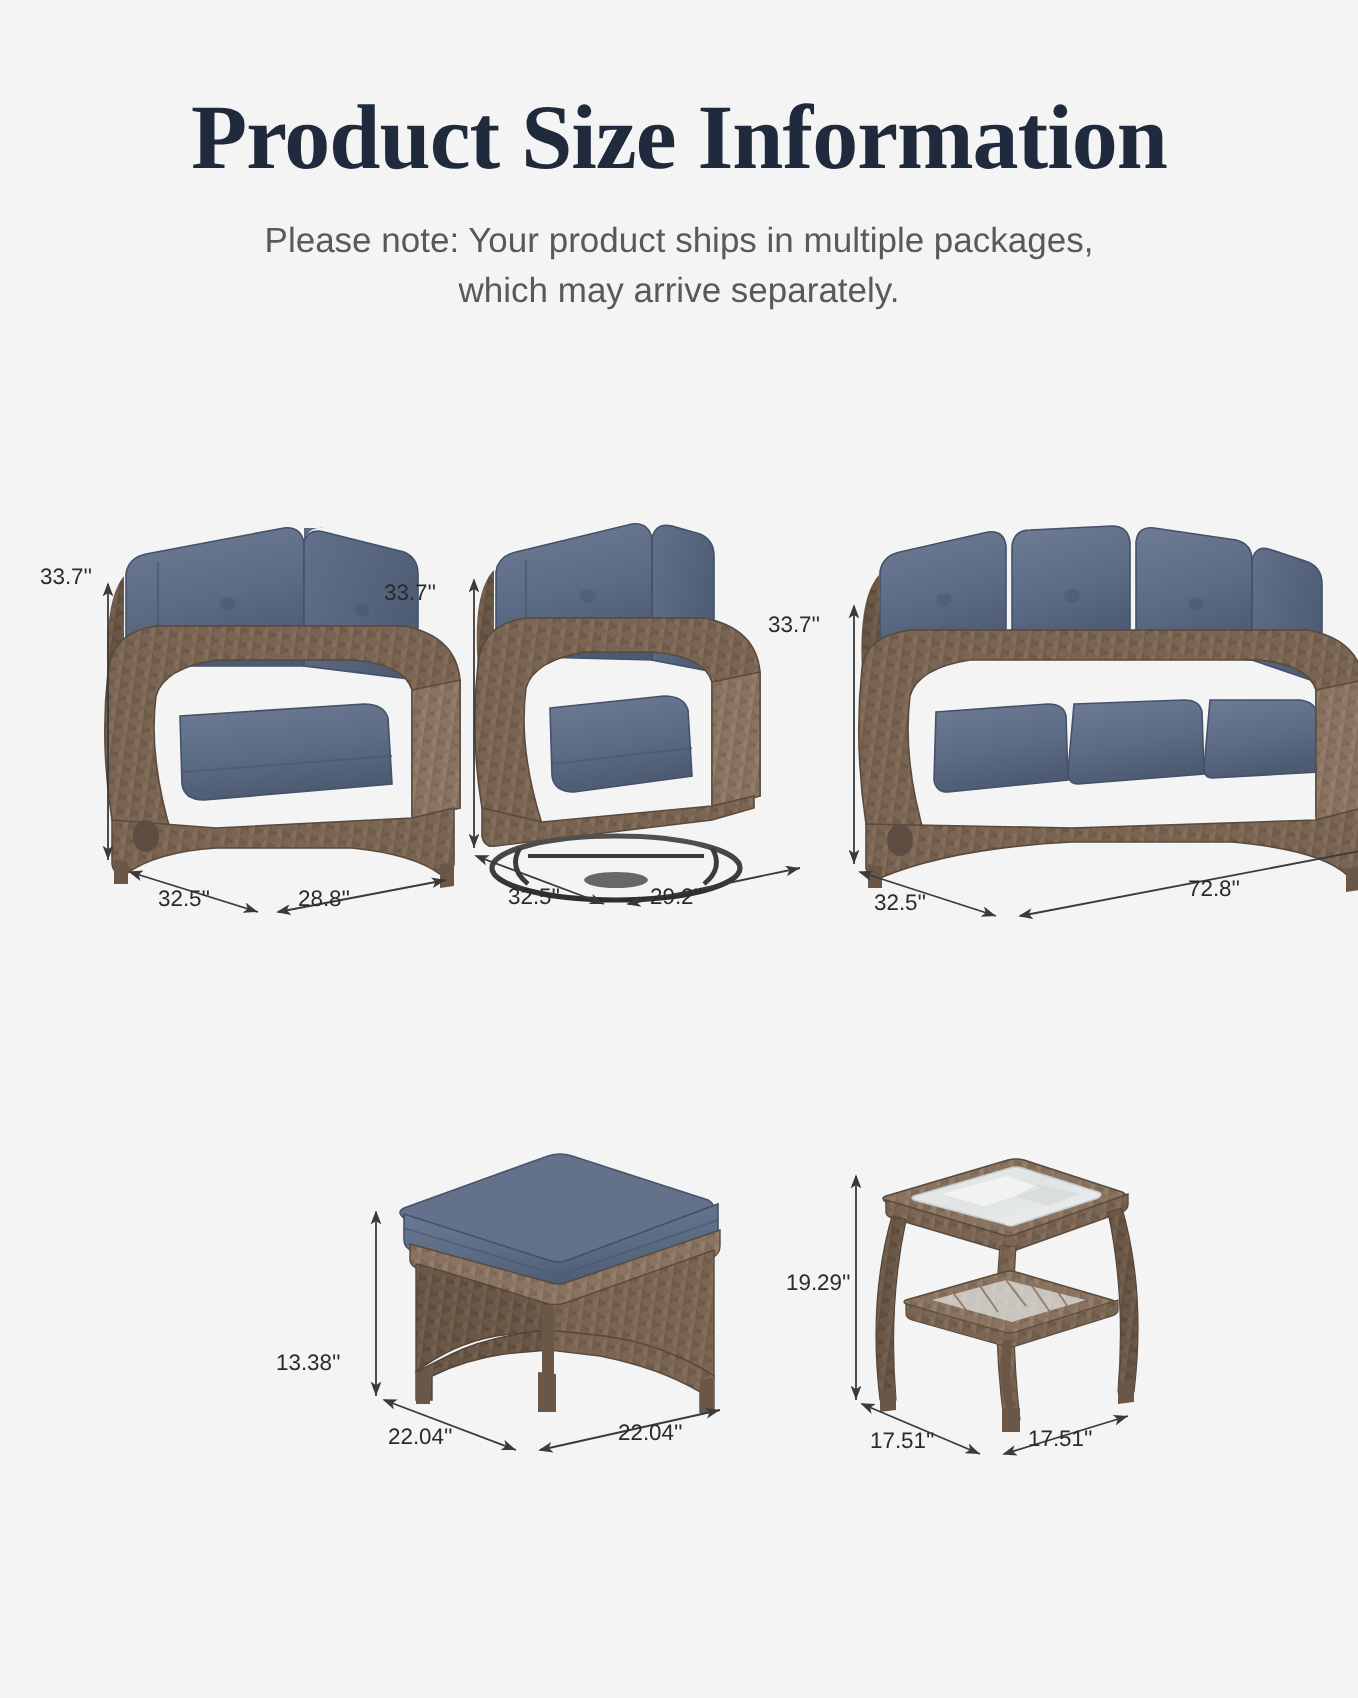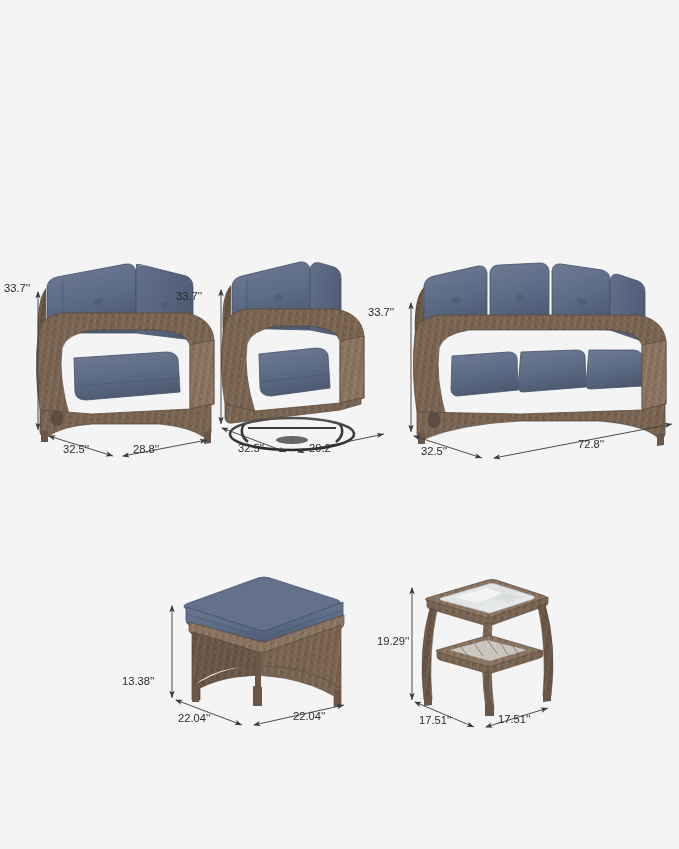--- a/index.html
+++ b/index.html
@@ -42,33 +42,40 @@
     margin: 14px 0 0 0;
     font-family: "Liberation Sans", sans-serif;
     font-size: 17.5px;
     line-height: 25px;
     color: #595959;
     font-weight: 400;
   }
   .subtitle span { display: block; }
 
   
-  .scene { position: absolute; left: 0; top: 0; width: 560px; height: 849px; }
+  .scene { position: absolute; left: 16px; top: 0; width: 560px; height: 849px; }
 
   .dimtext {
     font-family: "Liberation Sans", sans-serif;
     font-size: 11.2px;
     fill: #2b2b2b;
   }
 </style>
 </head>
 <body>
 
 <div class="page">
 
+  <div class="header">
+    <h1 class="title">Product Size Information</h1>
+    <p class="subtitle">
+      <span>Please note: Your product ships in multiple packages,</span>
+      <span>which may arrive separately.</span>
+    </p>
+  </div>
 
   <div class="scene">
 
     <svg width="679" height="849" viewBox="0 0 679 849">
       <defs>
 
         <pattern id="weave" width="7" height="7" patternUnits="userSpaceOnUse" patternTransform="rotate(8)">
           <rect width="7" height="7" fill="#7a6554"></rect>
           <path d="M0 0 L3.5 3.5 L0 7 Z" fill="#68553f" opacity="0.55"></path>
           <path d="M7 0 L3.5 3.5 L7 7 Z" fill="#8e7862" opacity="0.5"></path>

